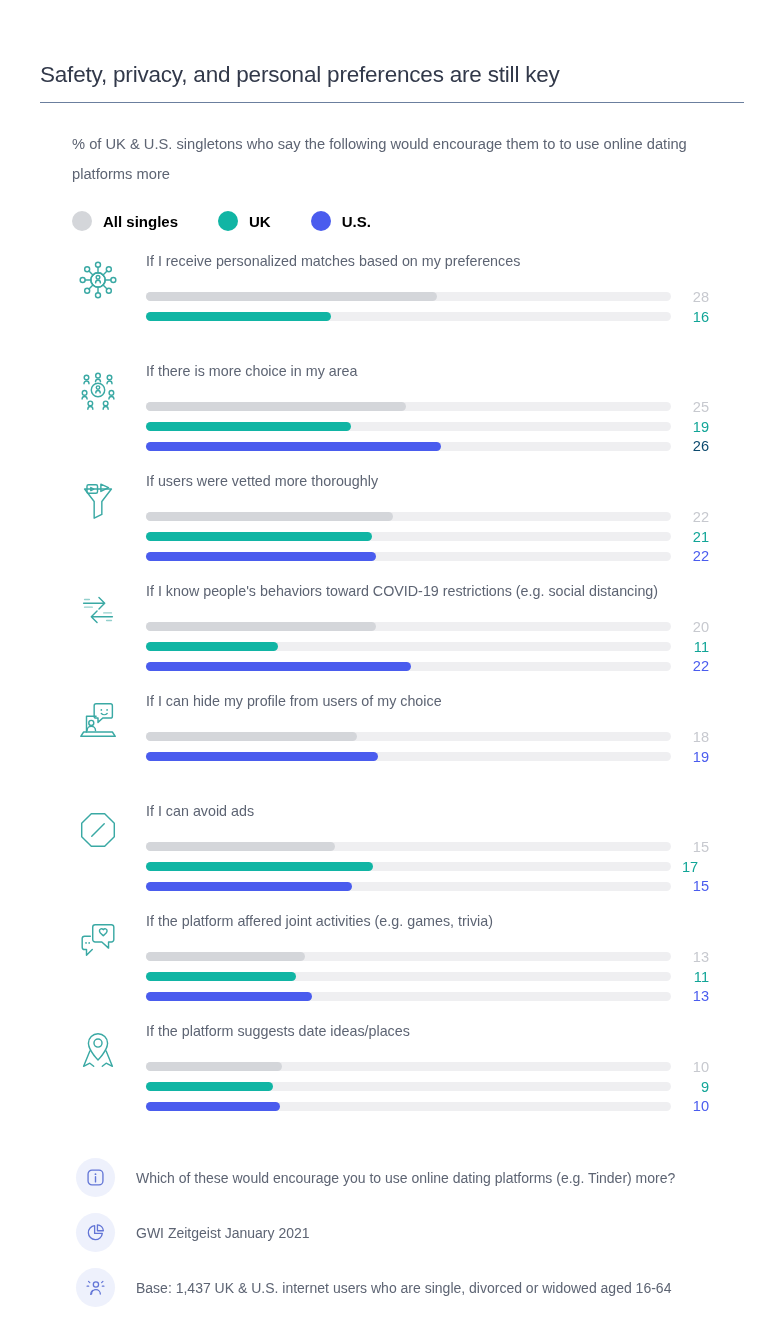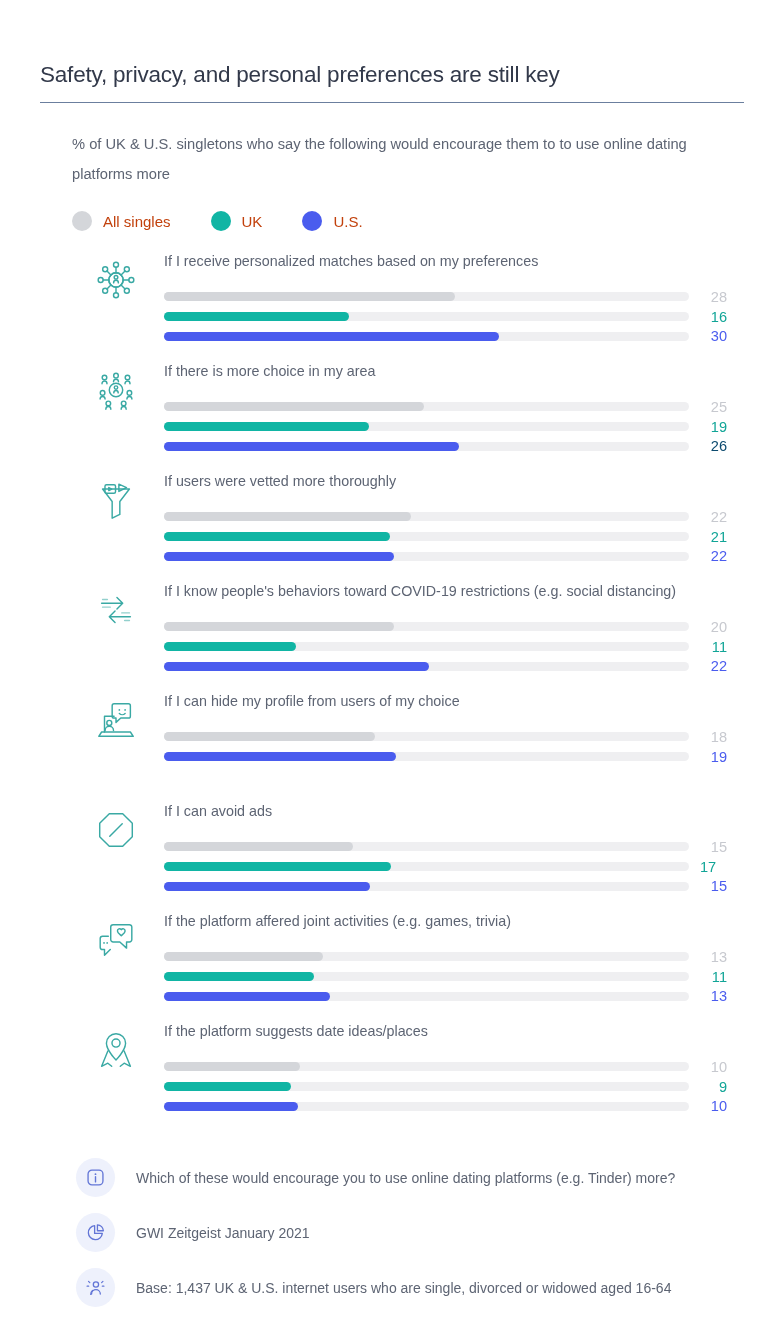--- a/index.html
+++ b/index.html
@@ -72,27 +72,27 @@
   .legend-dot {
     width: 20px;
     height: 20px;
     border-radius: 50%;
     flex: 0 0 auto;
   }
 
   .legend-label {
     margin-left: 11px;
     font-size: 15px;
-    color: #c2410c;
+    color: #000000;
+    font-weight: bold;
   }
 
   
   .groups {
     margin-top: 19px;
-    padding-left: 18px;
   }
 
   .group {
     position: relative;
     height: 110px;
     padding-left: 72px;
   }
 
   .group-icon {
     position: absolute;
@@ -254,26 +254,20 @@
                 <div class="bar-fill" style="width: 55.5%; background: rgb(212, 214, 218);"></div>
               </div>
               <div class="bar-value" style="color: rgb(199, 201, 207);">28</div>
             </div>
             <div class="bar-row">
               <div class="bar-track">
                 <div class="bar-fill" style="width: 35.2%; background: rgb(17, 181, 164);"></div>
               </div>
               <div class="bar-value" style="color: rgb(17, 165, 151);">16</div>
             </div>
-            <div class="bar-row">
-              <div class="bar-track">
-                <div class="bar-fill" style="width: 63.8%; background: rgb(74, 92, 238);"></div>
-              </div>
-              <div class="bar-value" style="color: rgb(74, 92, 238);">30</div>
-            </div>
           </div>
         </div>
       </div>
       <div class="group">
         <div class="group-icon">
           <svg viewBox="0 0 48 48">
             <circle cx="24" cy="24" r="7" fill="none" stroke="#3aa9a4" stroke-width="1.5" stroke-linecap="round" stroke-linejoin="round"></circle>
             <circle cx="24" cy="21.5" r="1.8" fill="none" stroke="#3aa9a4" stroke-width="1.5" stroke-linecap="round" stroke-linejoin="round"></circle>
             <path d="M21.7 27c0-1.5 1-2.5 2.3-2.5s2.3 1 2.3 2.5" fill="none" stroke="#3aa9a4" stroke-width="1.5" stroke-linecap="round" stroke-linejoin="round"></path>
             <circle cx="12" cy="11" r="2.4" fill="none" stroke="#3aa9a4" stroke-width="1.5" stroke-linecap="round" stroke-linejoin="round"></circle>

